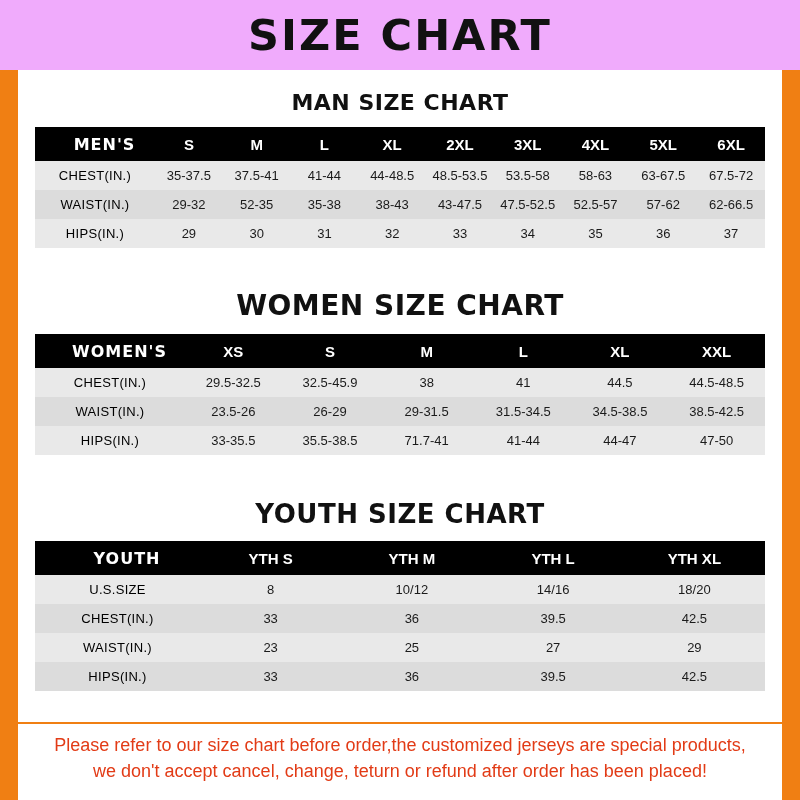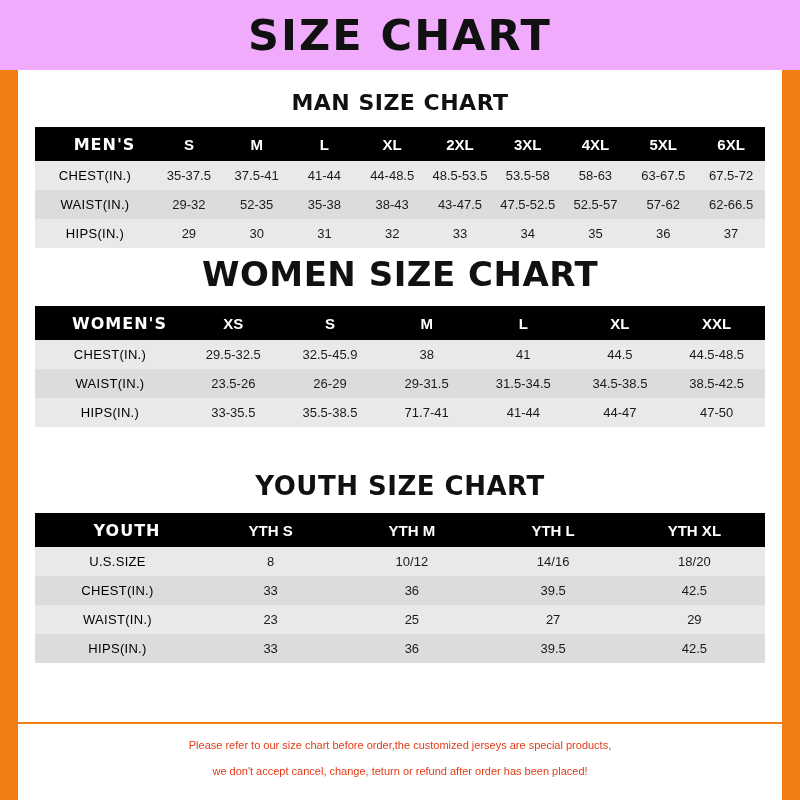--- a/index.html
+++ b/index.html
@@ -51,21 +51,21 @@
   }
 
   .section-title {
     text-align: center;
     font-family: "DejaVu Sans", sans-serif;
     font-weight: bold;
     color: #111;
     letter-spacing: 0.5px;
   }
   .t-man { font-size: 22px; margin: 20px 0 12px 0; text-align: center; }
-  .t-women { font-size: 34px; margin: 6px 0 12px 0; }
+  .t-women { font-size: 28px; margin: 41px 0 12px 0; }
   .t-youth { font-size: 26px; margin: 44px 0 12px 0; }
 
   table.sizechart {
     border-collapse: collapse;
     width: 730px;
     margin: 0 auto;
     table-layout: fixed;
   }
   table.sizechart th,
   table.sizechart td {
@@ -111,21 +111,21 @@
     bottom: 0;
     height: 78px;
     background: #ffffff;
     border-top: 2px solid #f07f13;
     padding-top: 8px;
     text-align: center;
   }
   .footer-note p {
     margin: 0;
     color: #e23b16;
-    font-size: 11px;
+    font-size: 18px;
     line-height: 26px;
     font-family: "Liberation Sans", sans-serif;
   }
 </style>
 </head>
 <body>
 
 <div class="page">
 
   <div class="banner">

